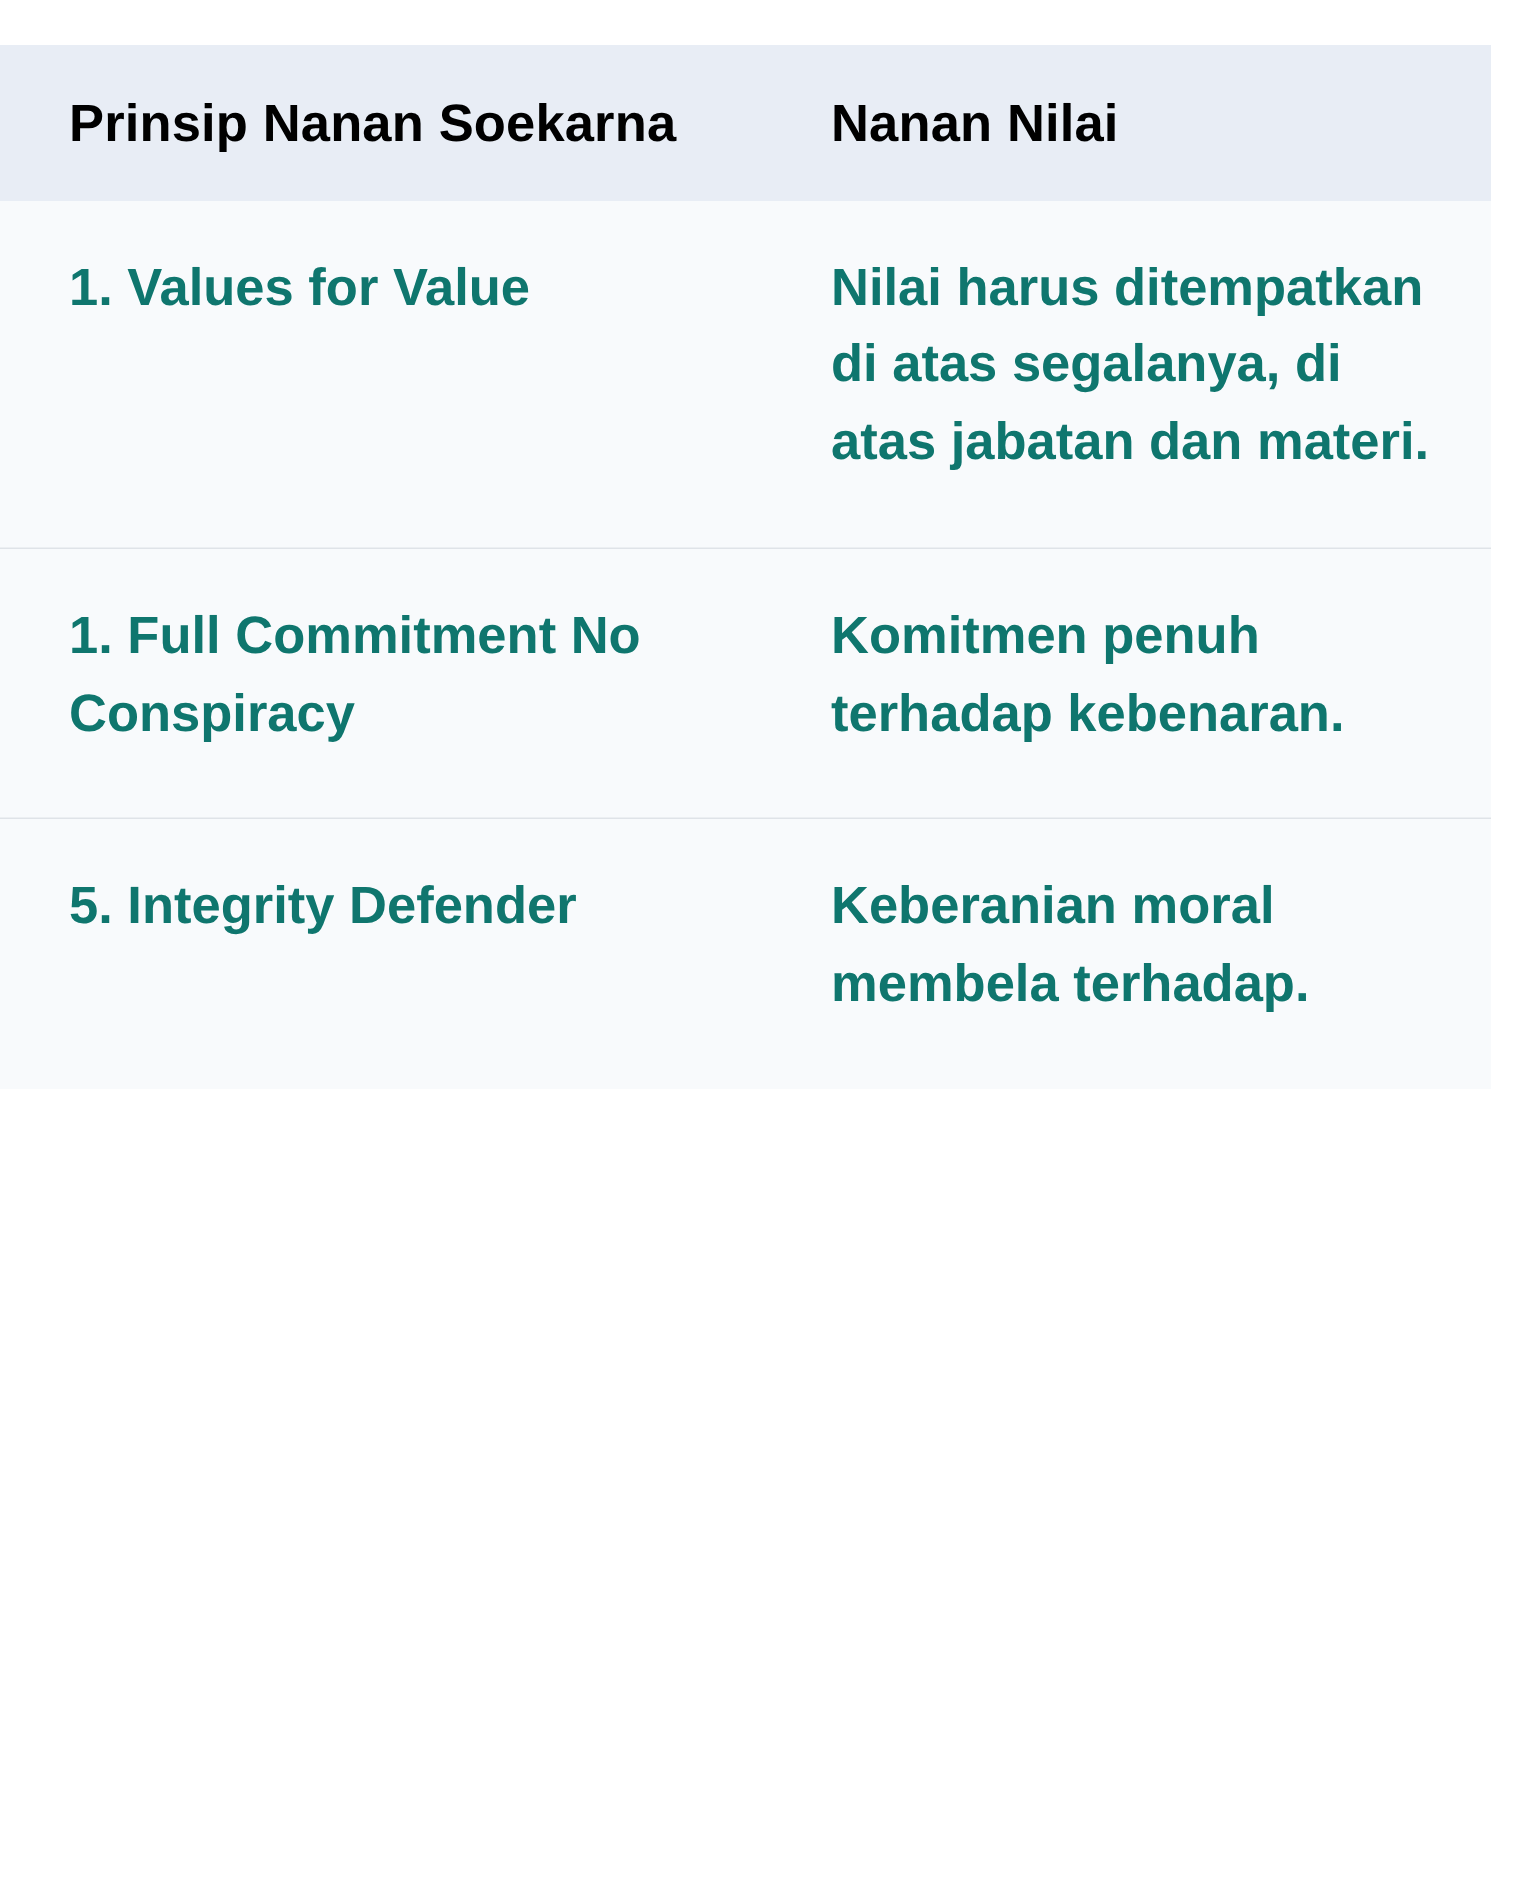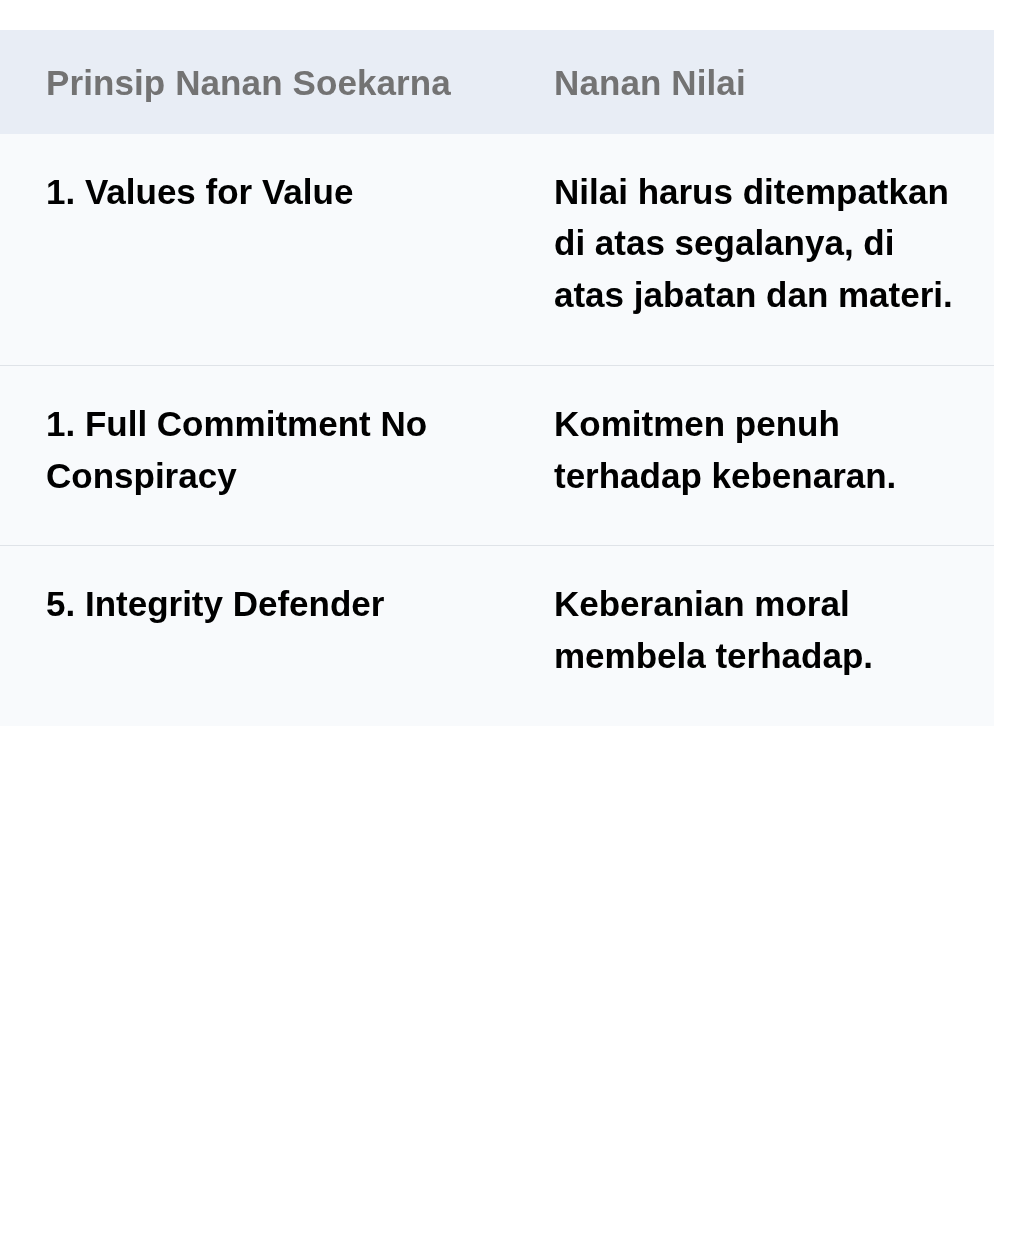--- a/index.html
+++ b/index.html
@@ -38,37 +38,37 @@
 
   table.principles thead tr {
     background: #e8edf5;
   }
 
   table.principles th {
     text-align: left;
     vertical-align: top;
     font-size: 35px;
     font-weight: 600;
-    color: #737373;
+    color: #000000;
     line-height: 1.30;
     padding: 30px 18px 28px 46px;
     letter-spacing: 0.1px;
   }
 
   table.principles th.col-b,
   table.principles td.col-b {
     padding-left: 46px;
     padding-right: 40px;
   }
 
   table.principles tbody td {
     vertical-align: top;
     font-size: 35px;
     line-height: 1.48;
-    color: #000000;
+    color: #0f766e;
     padding: 32px 18px 44px 46px;
     border-top: 1px solid #dfe3e8;
     background: #f8fafc;
   }
 
   table.principles tbody tr:first-child td {
     border-top: none;
   }
 
   td.col-a {

